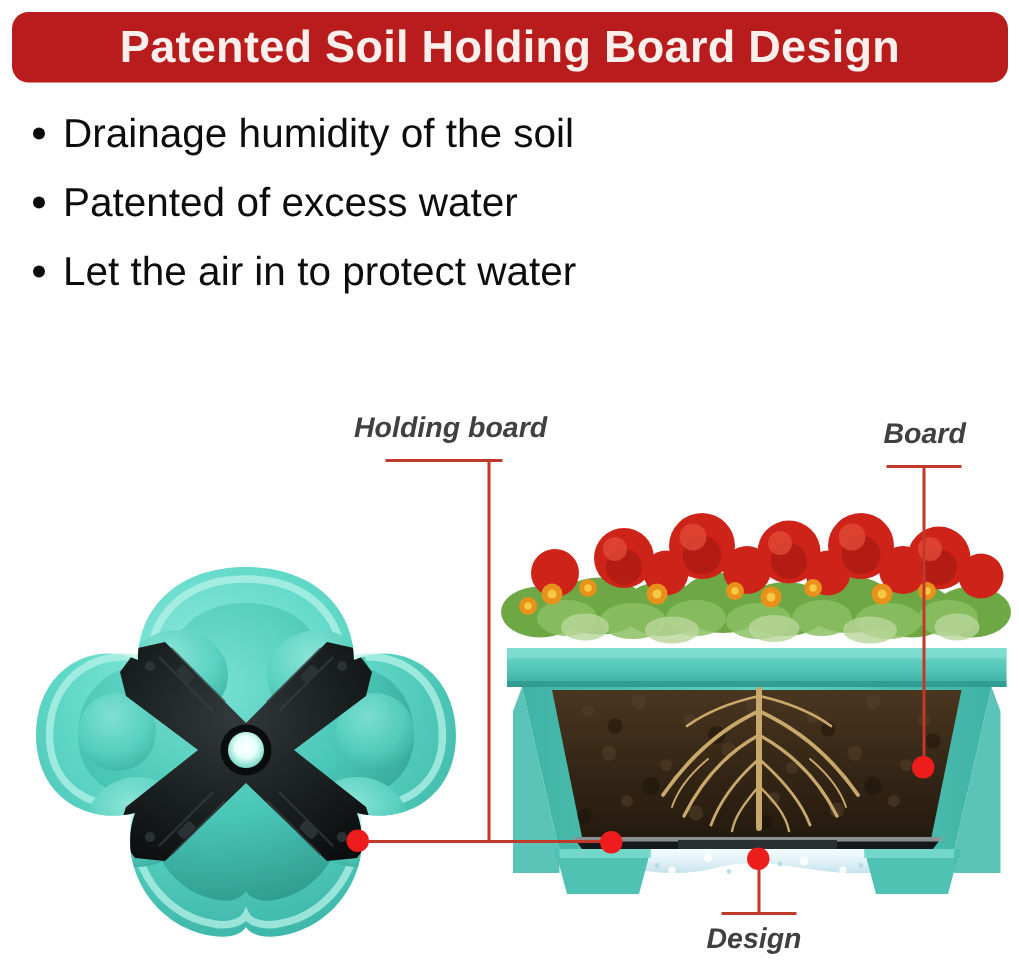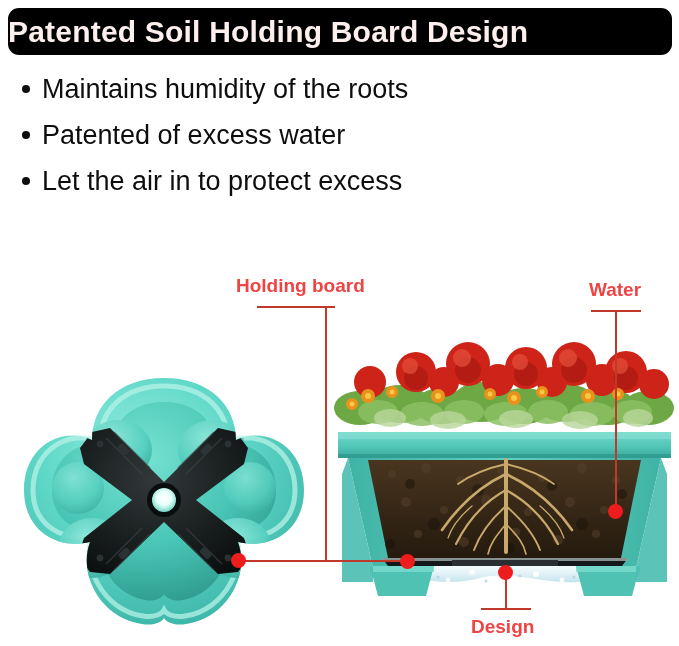--- a/index.html
+++ b/index.html
@@ -6,44 +6,44 @@
   body{
     width:679px;height:646px;position:relative;overflow:hidden;
     background:#ffffff;
     font-family:"Liberation Sans","DejaVu Sans",sans-serif;
   }
   #root{position:absolute;inset:0;}
 
   
   .banner{
     position:absolute;left:8px;top:8px;width:664px;height:47px;
-    background:#000000;border-radius:11px;
-    display:flex;align-items:center;justify-content:flex-start;
+    background:#b91c1c;border-radius:11px;
+    display:flex;align-items:center;justify-content:center;
     box-sizing:border-box;
   }
   .banner-title{
     color:#FDF0EC;font-size:30px;font-weight:bold;letter-spacing:.2px;
     white-space:nowrap;line-height:1;
   }
 
   
   .bullets{position:absolute;left:22px;top:70px;width:600px;}
   .bullet-row{display:flex;align-items:flex-start;height:46px;}
   .bullet-dot{
     width:8px;height:8px;border-radius:50%;background:#0d0d0d;
     margin-top:15px;margin-right:12px;flex:0 0 auto;
   }
   .bullet-text{
     font-size:27px;color:#0d0d0d;line-height:38px;white-space:nowrap;
   }
 
   
   .callout-label{
-    position:absolute;font-size:19px;font-weight:bold;color:#ef4444;
-    white-space:nowrap;line-height:1;
+    position:absolute;font-size:19px;font-weight:bold;color:#404040;
+    white-space:nowrap;line-height:1;font-style:italic;
   }
   #label-holding-board{left:236px;top:276px;}
   #label-soil{left:589px;top:280px;}
   #label-water{left:471px;top:617px;}
 
   
   .leader{position:absolute;background:#C0392B;}
   .leader-h{height:2px;}
   .leader-v{width:2px;}
   .leader-dot{
@@ -82,29 +82,29 @@
 
 <div id="root">
 
   <div class="banner">
     <div class="banner-title">Patented Soil Holding Board Design</div>
   </div>
 
   <div class="bullets">
     <div class="bullet-row">
       <span class="bullet-dot"></span>
-      <span class="bullet-text">Maintains humidity of the roots</span>
+      <span class="bullet-text">Drainage humidity of the soil</span>
     </div>
     <div class="bullet-row">
       <span class="bullet-dot"></span>
       <span class="bullet-text">Patented of excess water</span>
     </div>
     <div class="bullet-row">
       <span class="bullet-dot"></span>
-      <span class="bullet-text">Let the air in to protect excess</span>
+      <span class="bullet-text">Let the air in to protect water</span>
     </div>
   </div>
 
   <div class="planter-top">
     <svg class="clover-svg" viewBox="0 0 300 268" preserveAspectRatio="none">
       <defs>
         <radialGradient id="gTealOuter" cx="42%" cy="32%" r="78%">
           <stop offset="0%" stop-color="#9CEFE2"></stop>
           <stop offset="45%" stop-color="#5FD8C8"></stop>
           <stop offset="100%" stop-color="#35AFA2"></stop>
@@ -436,21 +436,21 @@
   </div>
 
   <div class="callout-label" id="label-holding-board">Holding board</div>
   <div class="leader leader-h" id="hb-bar"></div>
   <div class="leader leader-v" id="hb-stem"></div>
   <div class="leader leader-h" id="hb-arm-left"></div>
   <div class="leader leader-h" id="hb-arm-right"></div>
   <div class="leader-dot" id="hb-dot-left"></div>
   <div class="leader-dot" id="hb-dot-right"></div>
 
-  <div class="callout-label" id="label-soil">Water</div>
+  <div class="callout-label" id="label-soil">Board</div>
   <div class="leader leader-h" id="soil-bar"></div>
   <div class="leader leader-v" id="soil-stem"></div>
   <div class="leader-dot" id="soil-dot"></div>
 
   <div class="callout-label" id="label-water">Design</div>
   <div class="leader leader-h" id="water-bar"></div>
   <div class="leader leader-v" id="water-stem"></div>
   <div class="leader-dot" id="water-dot"></div>
 
 </div>

